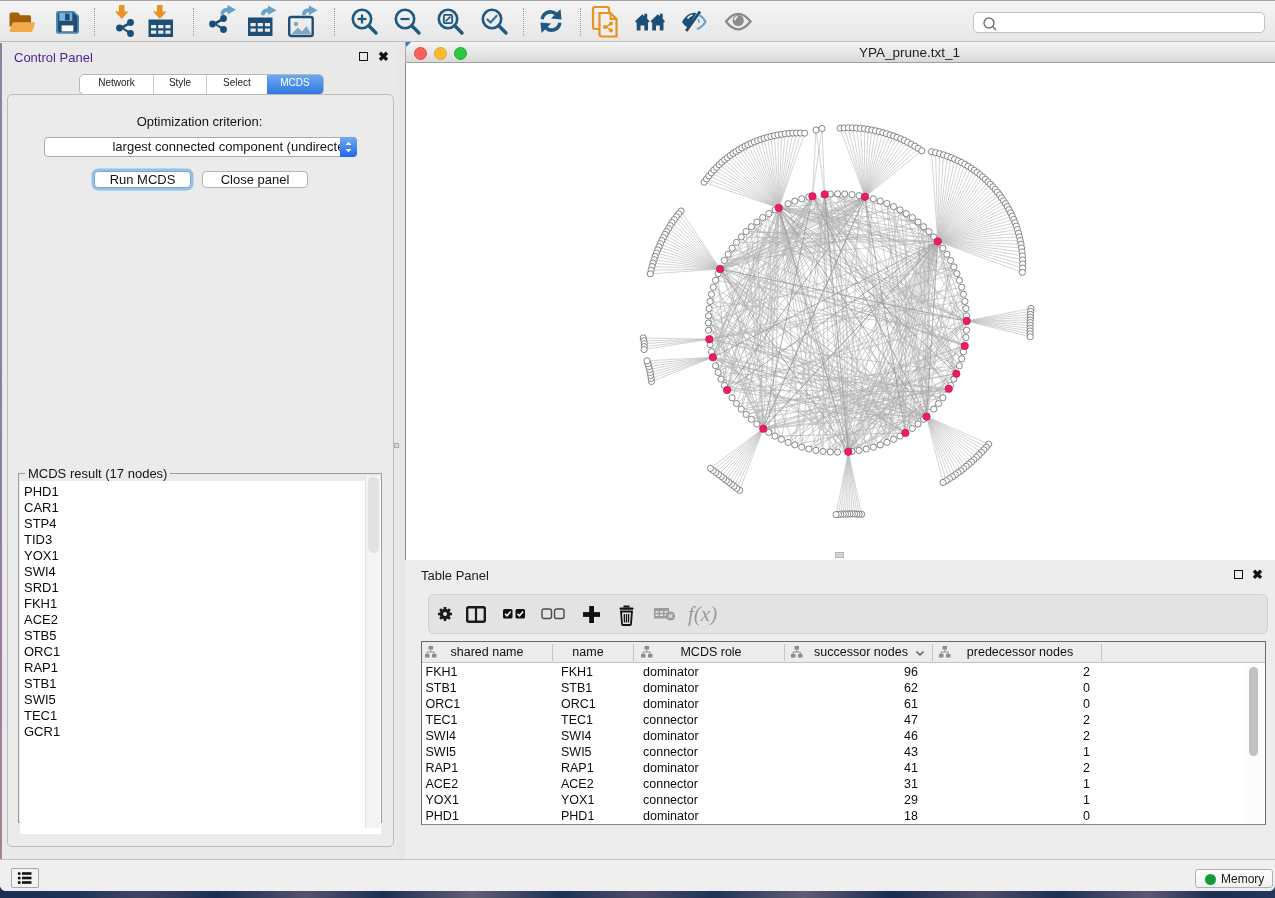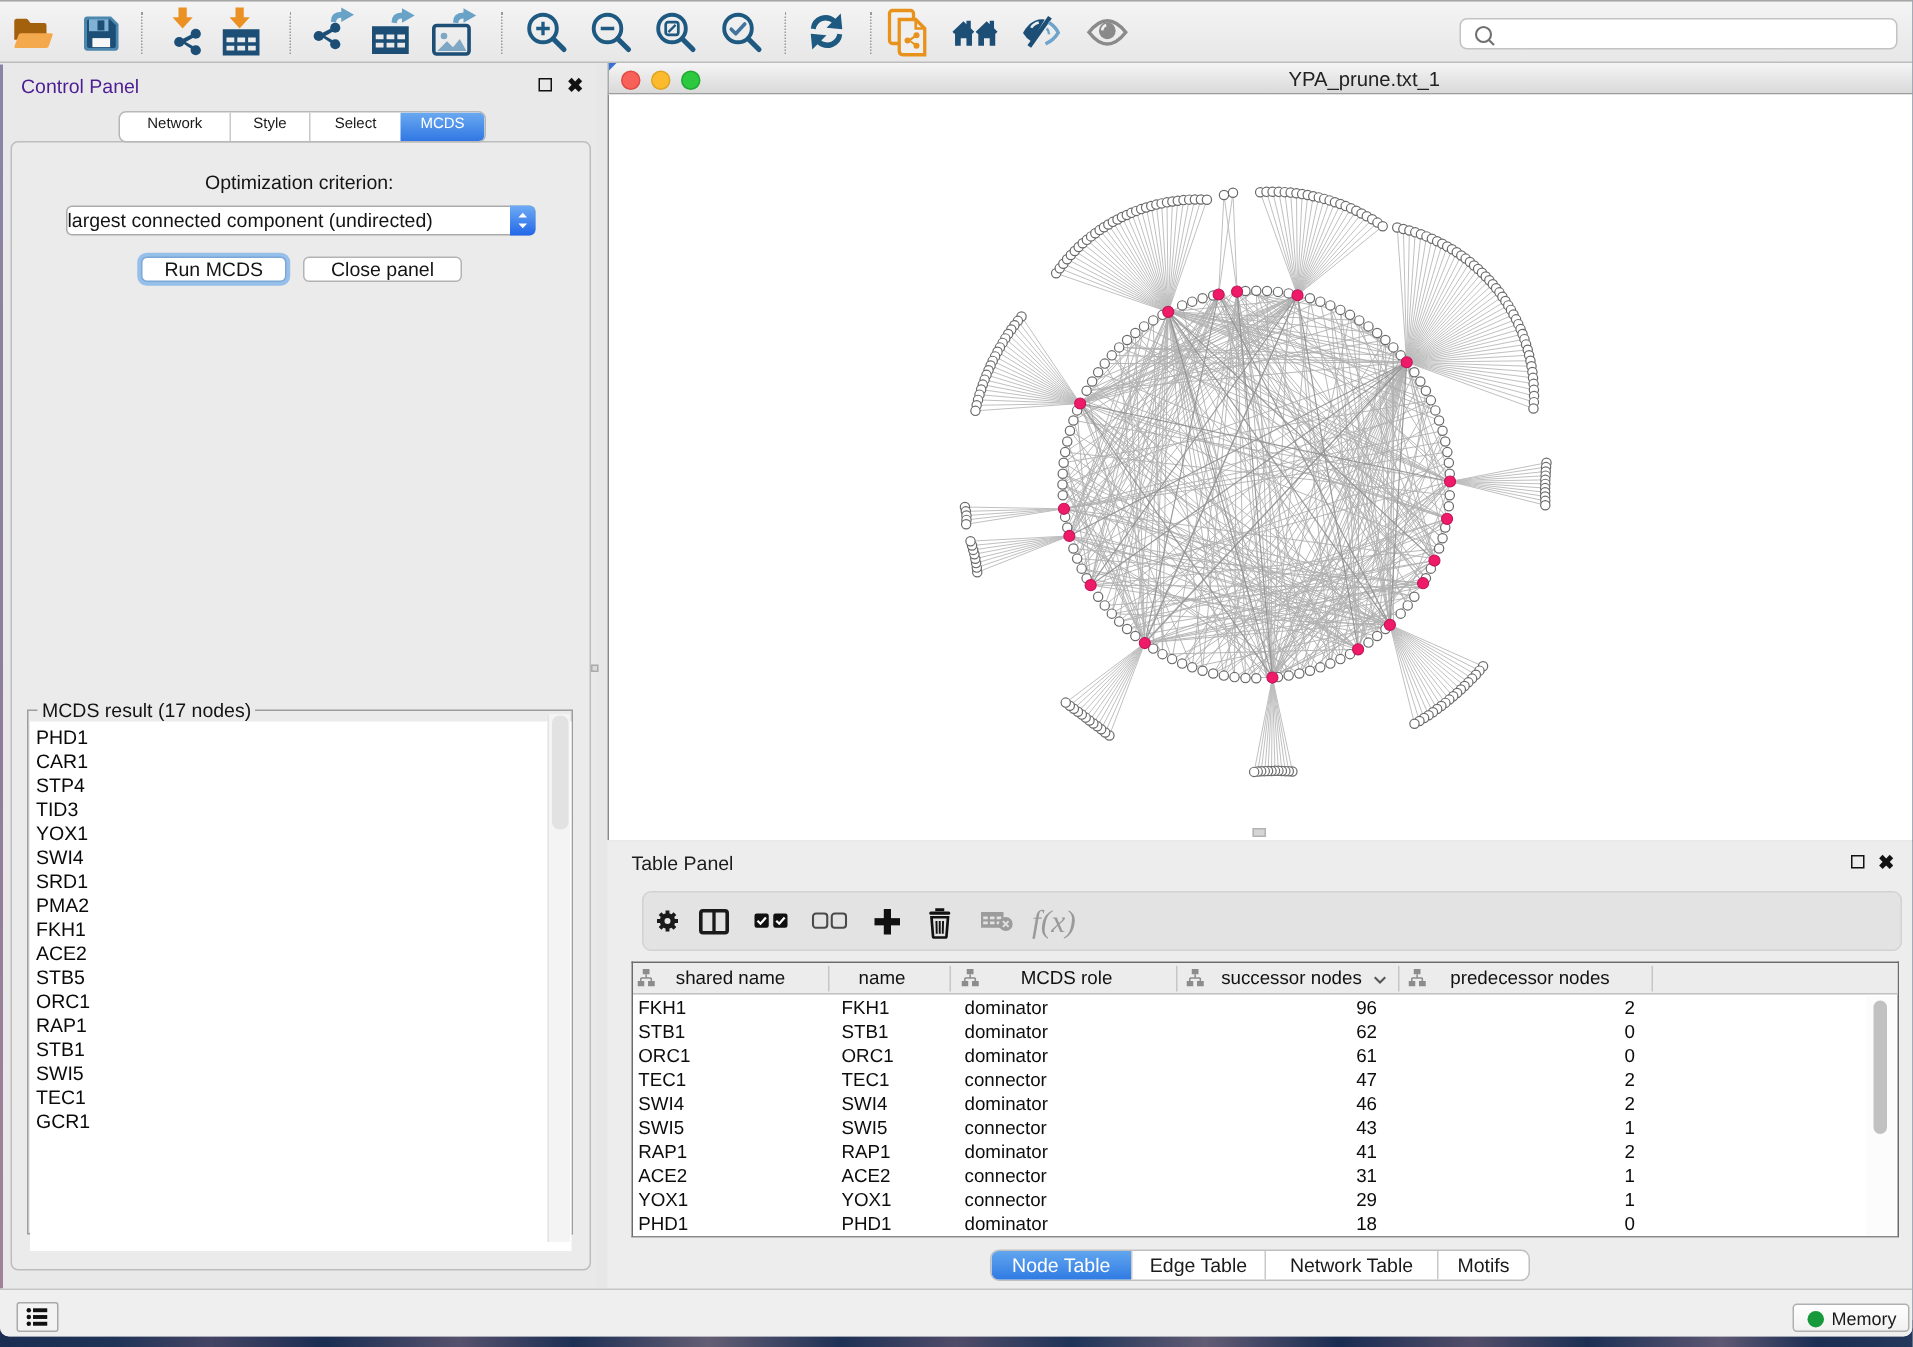--- a/index.html
+++ b/index.html
@@ -34,21 +34,21 @@
     border:1px solid #bdbdbd; border-radius:5px; background:#ebebeb; }
   #tabstrip { position:absolute; left:77px; top:31px; height:21px; display:flex;
     border:1px solid #b7b7b7; border-radius:5px; overflow:hidden; background:#fff; }
   .tab { font-size:10px; color:#1a1a1a; padding:2px 0 0 0; text-align:center; height:21px; }
   .tab + .tab { border-left:1px solid #c9c9c9; }
   .tab.active { background:linear-gradient(#6aa9f0,#2a72e2); color:#fff; border-left:none; }
   #optlabel { position:absolute; left:0; top:71px; width:395px; text-align:center;
     font-size:13px; color:#141414; }
   #combo { position:absolute; left:42px; top:94px; width:313px; height:20px;
     background:#fff; border:1px solid #ababab; border-radius:4px; font-size:13px; color:#141414;
-    text-align:left; line-height:18px; }
+    text-align:right; line-height:18px; }
   #combo-cap { position:absolute; right:-1px; top:-1px; width:17px; height:20px;
     background:linear-gradient(#6fabf4,#2167e8); border-radius:0 4px 4px 0; }
   .btn { position:absolute; height:17px; background:#fff;
     border:1px solid #b3b3b3; border-radius:4px; font-size:13px; color:#141414;
     text-align:center; line-height:15px; }
   #runbtn { left:92px; top:128px; width:97px; box-shadow:0 0 0 2.5px #96bfea; border-color:#7aa7d6; }
   #closebtn { left:200px; top:128px; width:106px; }
   #fieldset { position:absolute; left:10px; top:378px; width:364px; height:350px;
     border:1px solid #9d9d9d; }
   #fieldset-legend { position:absolute; left:6px; top:-8px; background:#ebebeb;
@@ -255,21 +255,20 @@
       <div id="fieldset">
         <div id="fieldset-legend">MCDS result (17 nodes)</div>
         <div id="mcdslist">
           <div class="item">PHD1</div>
 <div class="item">CAR1</div>
 <div class="item">STP4</div>
 <div class="item">TID3</div>
 <div class="item">YOX1</div>
 <div class="item">SWI4</div>
 <div class="item">SRD1</div>
-<div class="item">PMA2</div>
 <div class="item">FKH1</div>
 <div class="item">ACE2</div>
 <div class="item">STB5</div>
 <div class="item">ORC1</div>
 <div class="item">RAP1</div>
 <div class="item">STB1</div>
 <div class="item">SWI5</div>
 <div class="item">TEC1</div>
 <div class="item">GCR1</div>
         </div>
@@ -1344,26 +1343,20 @@
           <span class="c1">PHD1</span>
           <span class="c2">PHD1</span>
           <span class="c3">dominator</span>
           <span class="c4">18</span>
           <span class="c5">0</span>
         </div>
       <div id="tsb">
           <div id="tsb-thumb"></div>
         </div>
     </div>
-    <div id="btabs">
-      <div class="btab active" style="width:93px">Node Table</div>
-      <div class="btab" style="width:89px">Edge Table</div>
-      <div class="btab" style="width:115px">Network Table</div>
-      <div class="btab" style="width:61px">Motifs</div>
-    </div>
   </div>
 
   <div class="abs" id="statusbar">
     <div id="listbtn">
       <svg width="26" height="18" viewBox="0 0 26 18" style="position:absolute;left:0;top:0">
         <circle cx="7.2" cy="4.5" r="1.5" fill="#111"></circle>
           <rect x="10" y="3.2" width="9.5" height="2.6" fill="#111"></rect>
         <circle cx="7.2" cy="9" r="1.5" fill="#111"></circle>
           <rect x="10" y="7.7" width="9.5" height="2.6" fill="#111"></rect>
         <circle cx="7.2" cy="13.5" r="1.5" fill="#111"></circle>

